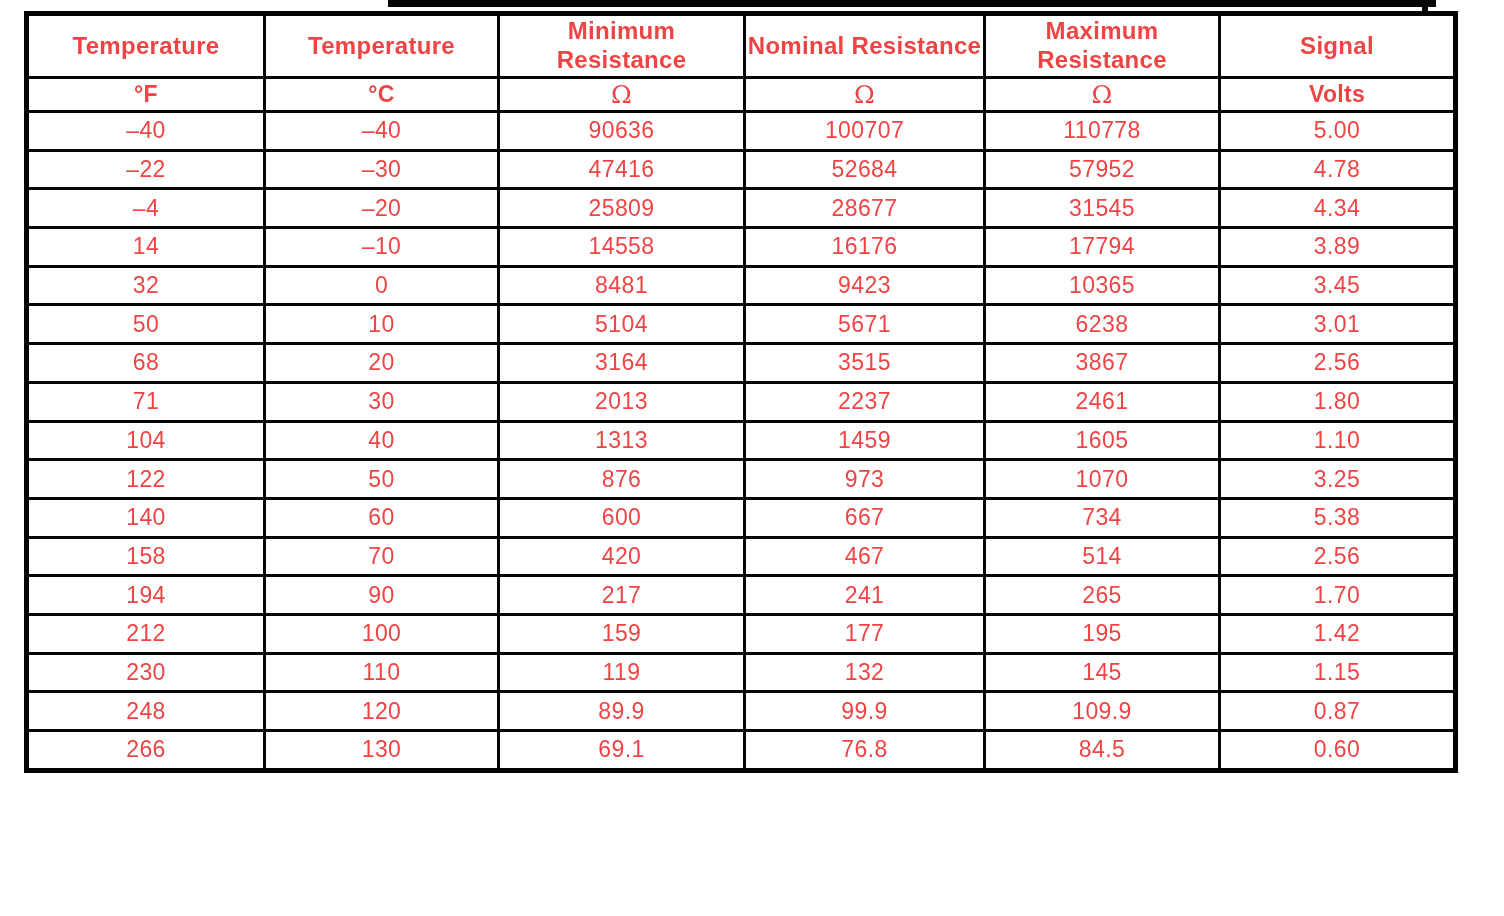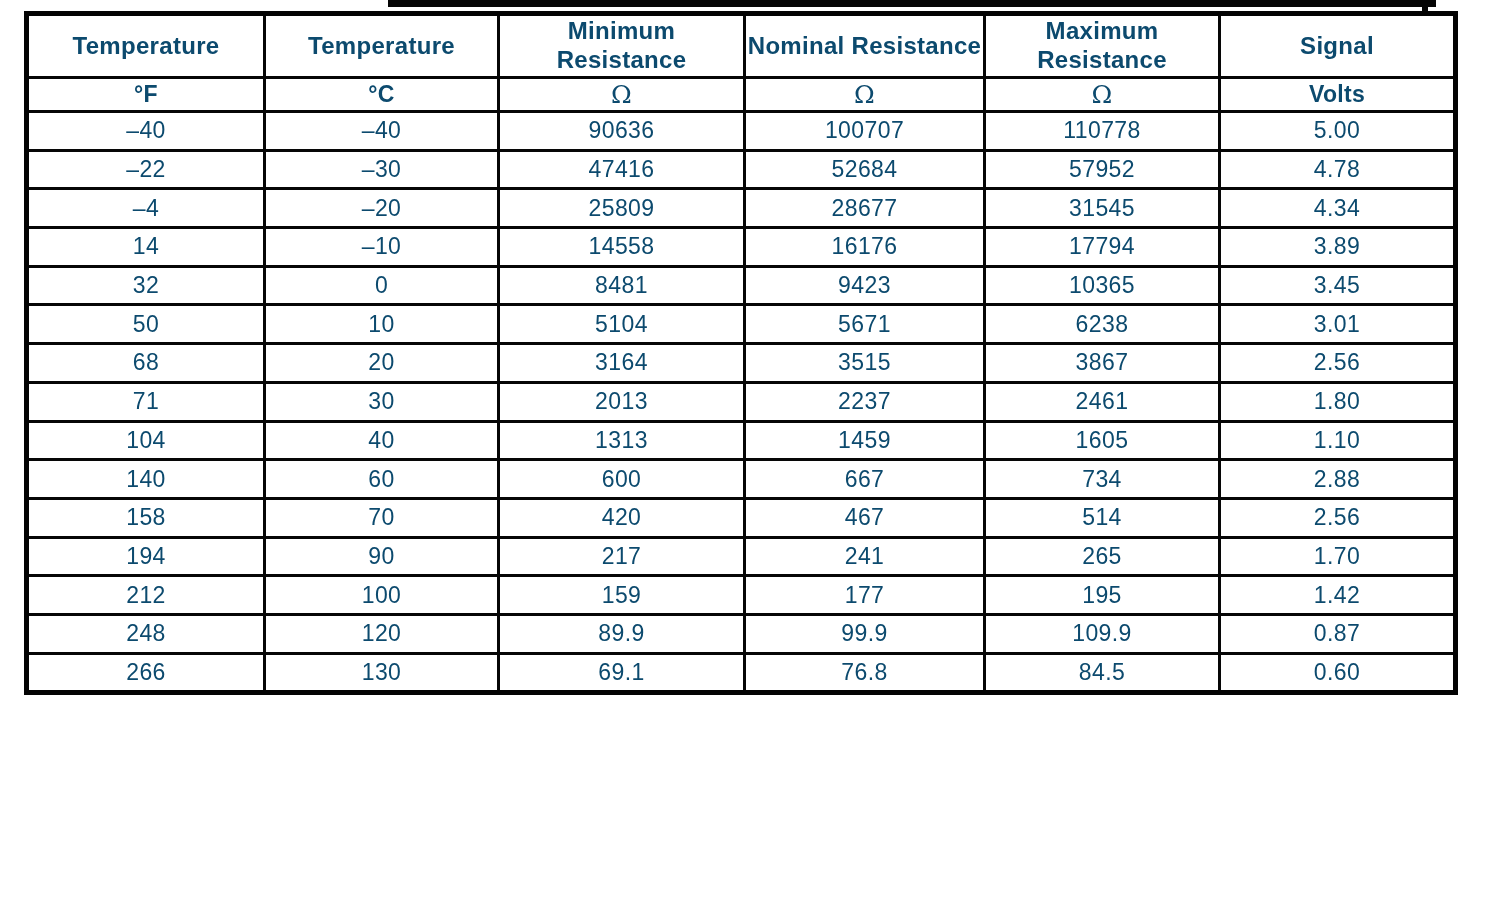--- a/index.html
+++ b/index.html
@@ -7,21 +7,21 @@
     padding: 0;
     background: #ffffff;
   }
   .page {
     position: relative;
     width: 1504px;
     height: 916px;
     background: #ffffff;
     overflow: hidden;
     font-family: "Liberation Sans", sans-serif;
-    color: #0c4a6e;
+    color: #ef4444;
   }
   
   .artifact-strip {
     position: absolute;
     left: 388px;
     top: 0;
     width: 1048px;
     height: 7px;
     background: #050505;
   }
@@ -181,26 +181,34 @@
         </tr>
         <tr>
           <td>104</td>
           <td>40</td>
           <td>1313</td>
           <td>1459</td>
           <td>1605</td>
           <td>1.10</td>
         </tr>
         <tr>
+          <td>122</td>
+          <td>50</td>
+          <td>876</td>
+          <td>973</td>
+          <td>1070</td>
+          <td>3.25</td>
+        </tr>
+        <tr>
           <td>140</td>
           <td>60</td>
           <td>600</td>
           <td>667</td>
           <td>734</td>
-          <td>2.88</td>
+          <td>5.38</td>
         </tr>
         <tr>
           <td>158</td>
           <td>70</td>
           <td>420</td>
           <td>467</td>
           <td>514</td>
           <td>2.56</td>
         </tr>
         <tr>
@@ -213,20 +221,28 @@
         </tr>
         <tr>
           <td>212</td>
           <td>100</td>
           <td>159</td>
           <td>177</td>
           <td>195</td>
           <td>1.42</td>
         </tr>
         <tr>
+          <td>230</td>
+          <td>110</td>
+          <td>119</td>
+          <td>132</td>
+          <td>145</td>
+          <td>1.15</td>
+        </tr>
+        <tr>
           <td>248</td>
           <td>120</td>
           <td>89.9</td>
           <td>99.9</td>
           <td>109.9</td>
           <td>0.87</td>
         </tr>
         <tr>
           <td>266</td>
           <td>130</td>

